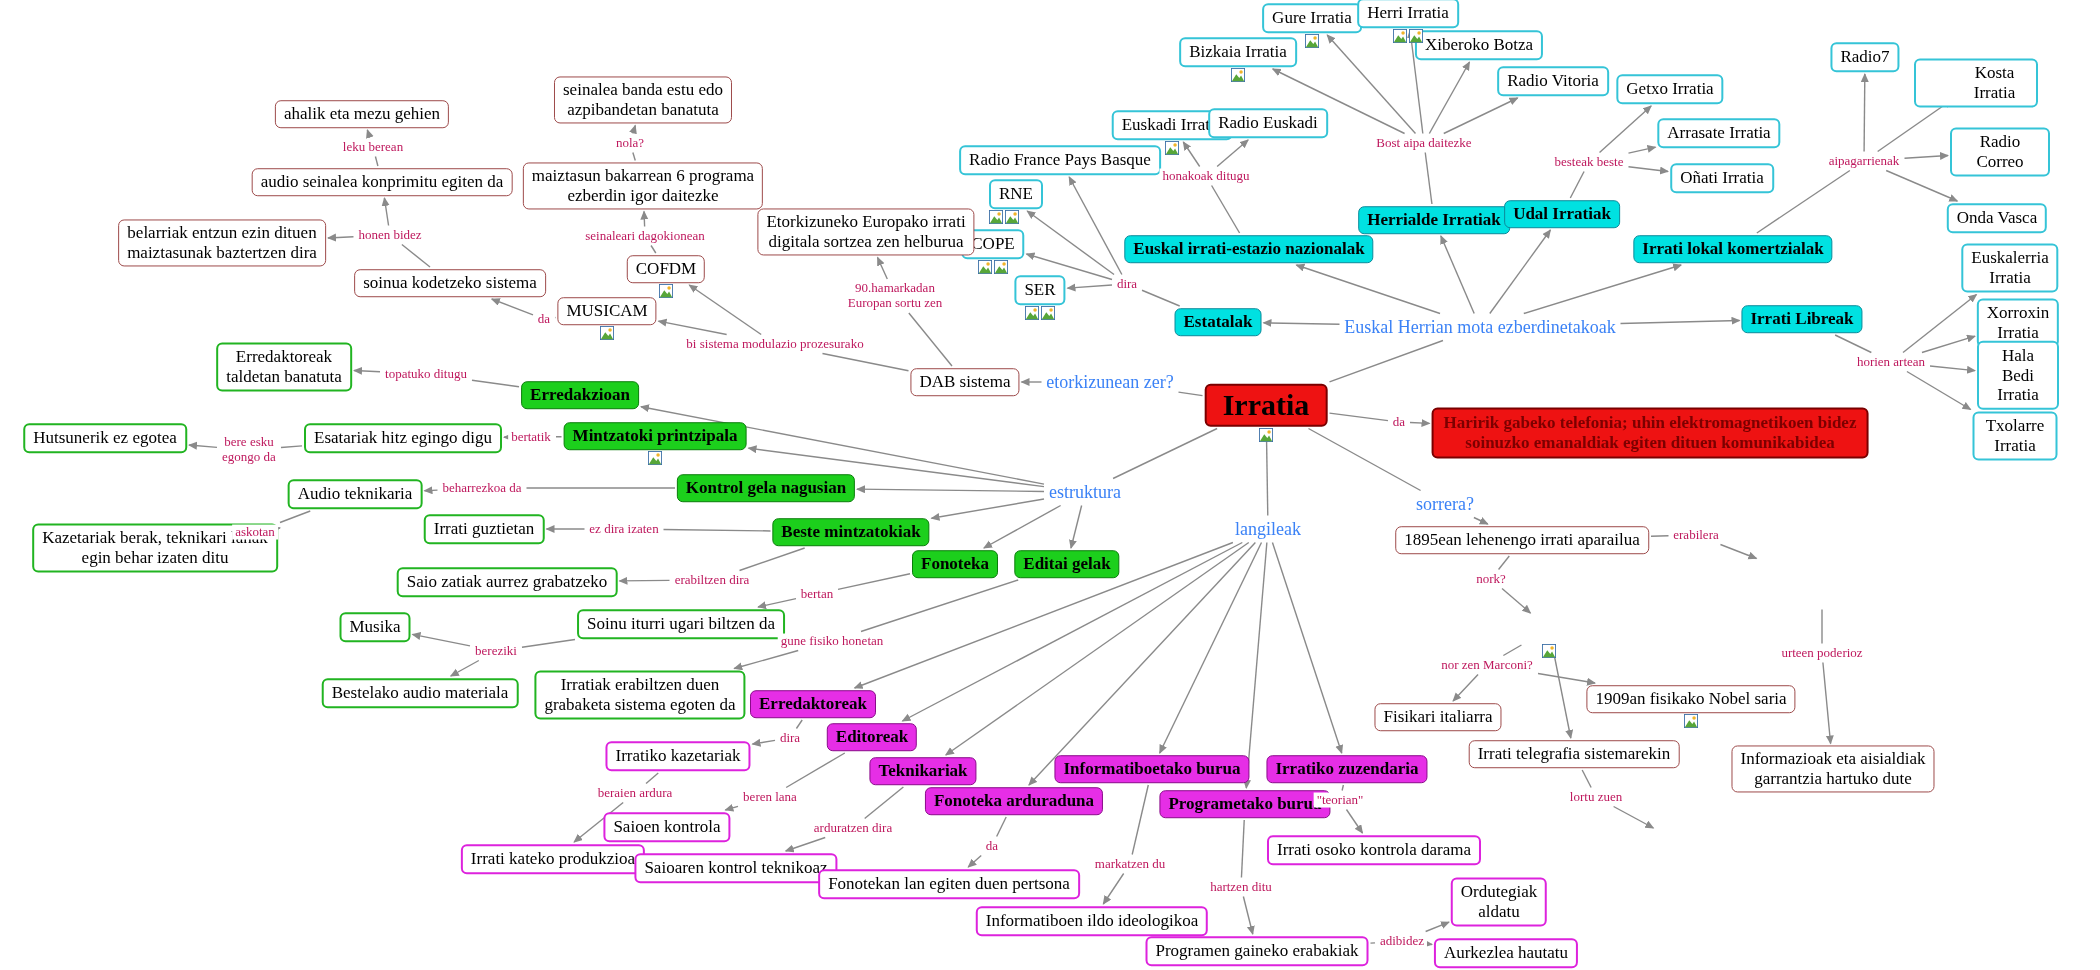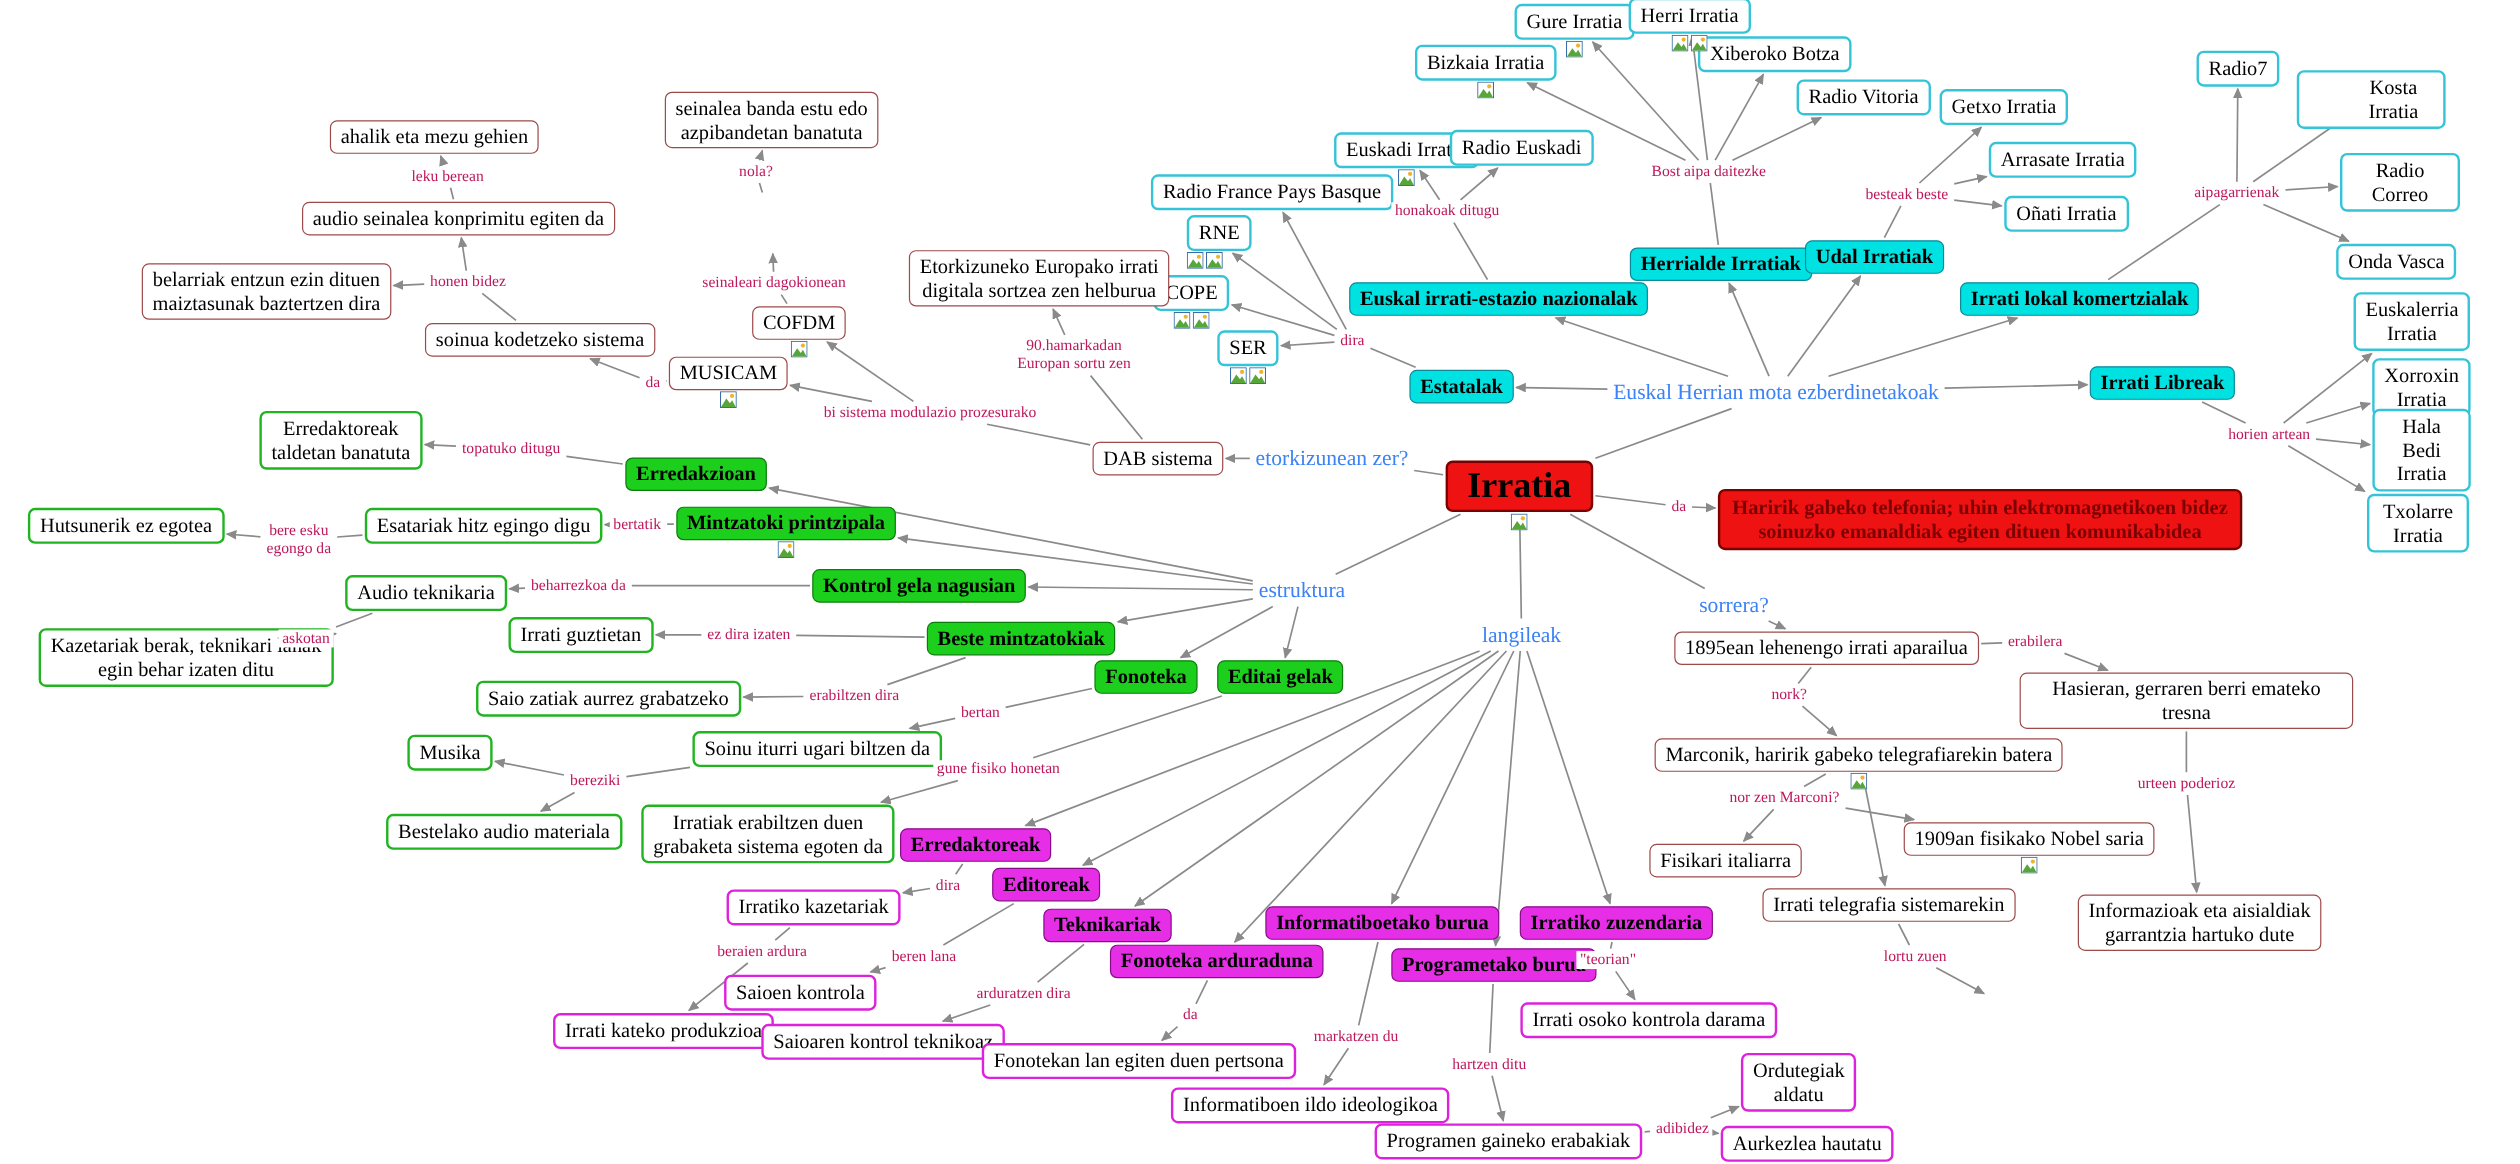--- a/index.html
+++ b/index.html
@@ -200,20 +200,22 @@
     <div class="node label" style="left: 1424px; top: 143px;">Bost aipa daitezke</div>
     <div class="node label" style="left: 1206px; top: 176px;">honakoak ditugu</div>
     <div class="node label" style="left: 1589px; top: 162px;">besteak beste</div>
     <div class="node label" style="left: 1864px; top: 161px;">aipagarrienak</div>
     <div class="node label" style="left: 1127px; top: 284px;">dira</div>
     <div class="node label" style="left: 1891px; top: 362px;">horien artean</div>
     <div class="node maroon" style="left: 362px; top: 114px;">ahalik eta mezu gehien</div>
     <div class="node maroon" style="left: 643px; top: 100px;">seinalea banda estu edo
 azpibandetan banatuta</div>
     <div class="node maroon" style="left: 382px; top: 182px;">audio seinalea konprimitu egiten da</div>
+    <div class="node maroon" style="left: 643px; top: 186px;">maiztasun bakarrean 6 programa
+ezberdin igor daitezke</div>
     <div class="node maroon" style="left: 222px; top: 243px;">belarriak entzun ezin dituen
 maiztasunak baztertzen dira</div>
     <div class="node maroon" style="left: 450px; top: 283px;">soinua kodetzeko sistema</div>
     <div class="node maroon" style="left: 666px; top: 269px;">COFDM</div>
     <div class="node maroon" style="left: 607px; top: 311px;">MUSICAM</div>
     <div class="node maroon" style="left: 866px; top: 232px;">Etorkizuneko Europako irrati
 digitala sortzea zen helburua</div>
     <div class="node maroon" style="left: 965px; top: 382px;">DAB sistema</div>
     <div class="node label" style="left: 373px; top: 147px;">leku berean</div>
     <div class="node label" style="left: 630px; top: 143px;">nola?</div>
@@ -275,22 +277,20 @@
     <div class="node label" style="left: 790px; top: 738px;">dira</div>
     <div class="node label" style="left: 635px; top: 793px;">beraien ardura</div>
     <div class="node label" style="left: 770px; top: 797px;">beren lana</div>
     <div class="node label" style="left: 853px; top: 828px;">arduratzen dira</div>
     <div class="node label" style="left: 992px; top: 846px;">da</div>
     <div class="node label" style="left: 1130px; top: 864px;">markatzen du</div>
     <div class="node label" style="left: 1241px; top: 887px;">hartzen ditu</div>
     <div class="node label" style="left: 1340px; top: 800px;">"teorian"</div>
     <div class="node label" style="left: 1402px; top: 941px;">adibidez</div>
     <div class="node maroon" style="left: 1522px; top: 540px;">1895ean lehenengo irrati aparailua</div>
-    <div class="node maroon" style="left: 1822px; top: 584px;">Hasieran, gerraren berri emateko tresna</div>
-    <div class="node maroon" style="left: 1549px; top: 629px;">Marconik, haririk gabeko telegrafiarekin batera</div>
     <div class="node maroon" style="left: 1438px; top: 717px;">Fisikari italiarra</div>
     <div class="node maroon" style="left: 1691px; top: 699px;">1909an fisikako Nobel saria</div>
     <div class="node maroon" style="left: 1574px; top: 754px;">Irrati telegrafia sistemarekin</div>
     <div class="node maroon" style="left: 1833px; top: 769px;">Informazioak eta aisialdiak
 garrantzia hartuko dute</div>
     <div class="node label" style="left: 1696px; top: 535px;">erabilera</div>
     <div class="node label" style="left: 1491px; top: 579px;">nork?</div>
     <div class="node label" style="left: 1487px; top: 665px;">nor zen Marconi?</div>
     <div class="node label" style="left: 1822px; top: 653px;">urteen poderioz</div>
     <div class="node label" style="left: 1596px; top: 797px;">lortu zuen</div>

